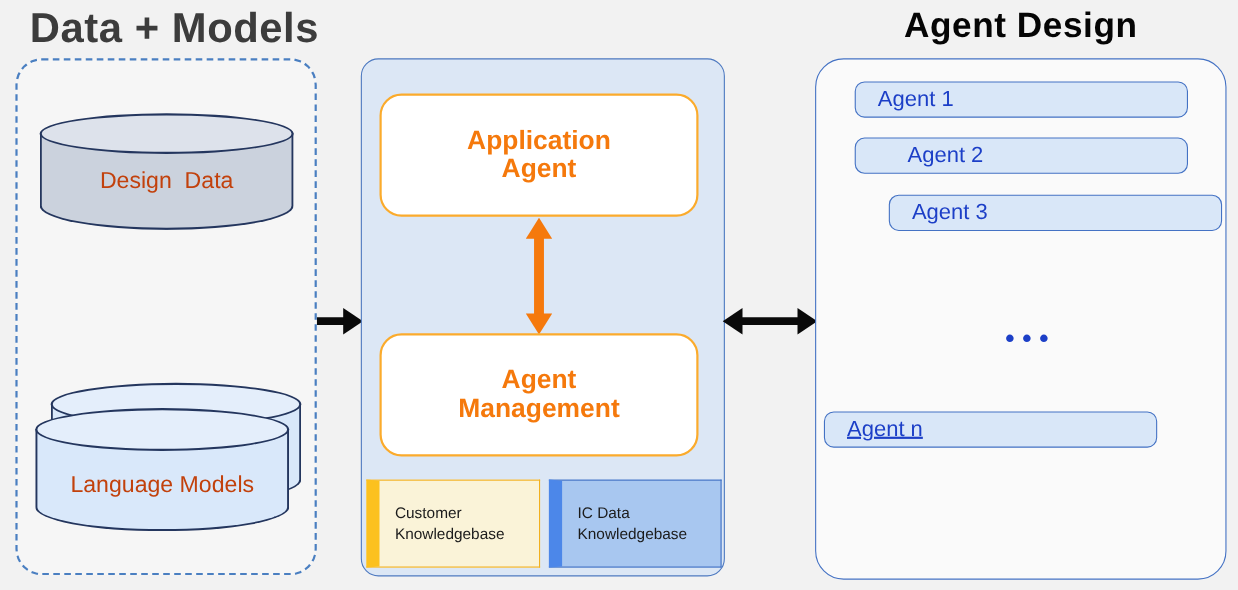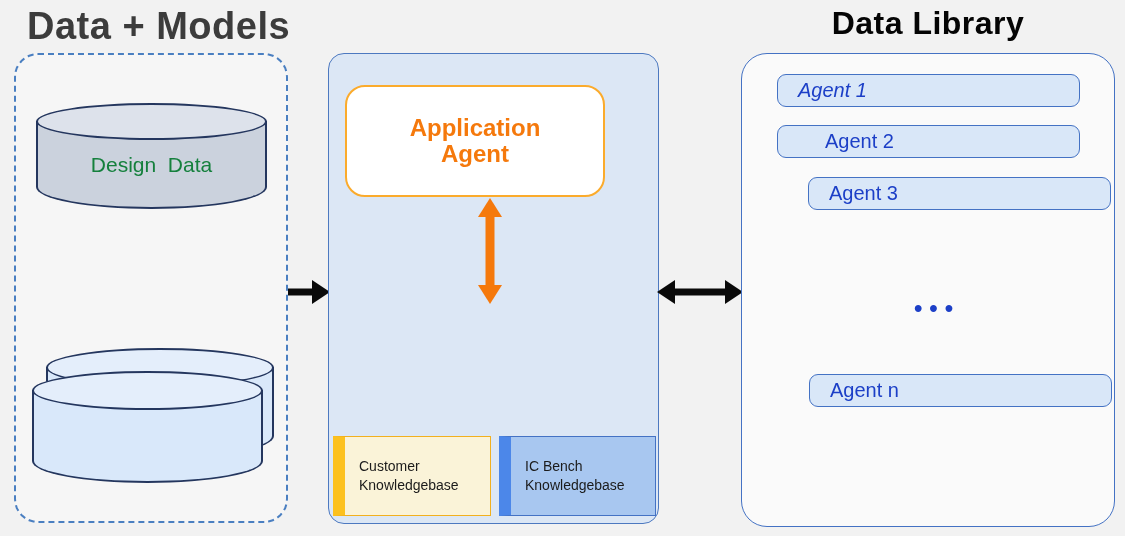--- a/index.html
+++ b/index.html
@@ -61,38 +61,38 @@
   }
   .cyl-gray .cyl-body { background: #CBD2DD; }
   .cyl-gray .cyl-top  { background: #DDE2EB; }
   .cyl-blue .cyl-body { background: #D9E8FA; }
   .cyl-blue .cyl-top  { background: #E4EEFB; }
   .cyl-label {
     position: absolute;
     left: 0; right: 0;
     text-align: center;
     font-size: 21px;
-    color: #15803d;
+    color: #c2410c;
     white-space: pre;
   }
 
   
   .solution-box {
     position: absolute;
     left: 328px; top: 53px;
     width: 331px; height: 471px;
     background: #DCE7F5;
     border: 1.5px solid #4D79C0;
     border-radius: 16px;
     box-sizing: border-box;
   }
   .agent-box {
     position: absolute;
     left: 345px;
-    width: 260px; height: 112px;
+    width: 290px; height: 112px;
     background: #FFFFFF;
     border: 2.5px solid #FBAB2C;
     border-radius: 20px;
     box-sizing: border-box;
     display: flex;
     align-items: center;
     justify-content: center;
   }
   .agent-box-label {
     max-width: 200px;
@@ -166,81 +166,85 @@
 
   
   .arrow { position: absolute; }
 </style>
 </head>
 <body>
 
 <div class="canvas">
 
   <div class="section-title title-data-models">Data + Models</div>
-  <div class="section-title title-agent-library">Data Library</div>
+  <div class="section-title title-agent-library">Agent Design</div>
 
   <div class="dashed-box"></div>
 
   <div class="cylinder cyl-gray abs" style="left:36px; top:103px; width:231px; height:106px;">
     <div class="cyl-body" style="top:18px;"></div>
     <div class="cyl-top" style="height:37px;"></div>
     <div class="cyl-label" style="top:50px;">Design  Data</div>
   </div>
 
   <div class="cylinder cyl-blue abs" style="left:46px; top:348px; width:228px; height:110px;">
     <div class="cyl-body" style="top:19px;"></div>
     <div class="cyl-top" style="height:39px;"></div>
   </div>
   <div class="cylinder cyl-blue abs" style="left:32px; top:371px; width:231px; height:112px;">
     <div class="cyl-body" style="top:19px;"></div>
     <div class="cyl-top" style="height:39px;"></div>
+    <div class="cyl-label" style="top:58px;">Language Models</div>
   </div>
 
   <svg class="arrow" style="left:288px; top:279px;" width="42" height="26" viewBox="0 0 42 26">
     <line x1="0" y1="13" x2="26" y2="13" stroke="#0A0A0A" stroke-width="7"></line>
     <polygon points="24,1 42,13 24,25" fill="#0A0A0A"></polygon>
   </svg>
 
   <div class="solution-box"></div>
 
   <div class="agent-box" style="top:85px;">
     <div class="agent-box-label">Application Agent</div>
   </div>
 
   <svg class="arrow" style="left:474px; top:198px;" width="32" height="106" viewBox="0 0 32 106">
     <line x1="16" y1="14" x2="16" y2="92" stroke="#F5790C" stroke-width="9"></line>
     <polygon points="16,0 4,19 28,19" fill="#F5790C"></polygon>
     <polygon points="16,106 4,87 28,87" fill="#F5790C"></polygon>
   </svg>
 
+  <div class="agent-box" style="top:303px;">
+    <div class="agent-box-label">Agent Management</div>
+  </div>
 
   <div class="kb-box kb-customer">
     <div class="kb-label">Customer Knowledgebase</div>
   </div>
   <div class="kb-box kb-icbench">
-    <div class="kb-label">IC Bench Knowledgebase</div>
+    <div class="kb-label">IC Data Knowledgebase</div>
   </div>
 
   <svg class="arrow" style="left:657px; top:279px;" width="86" height="26" viewBox="0 0 86 26">
     <line x1="15" y1="13" x2="71" y2="13" stroke="#0A0A0A" stroke-width="7"></line>
     <polygon points="18,1 0,13 18,25" fill="#0A0A0A"></polygon>
     <polygon points="68,1 86,13 68,25" fill="#0A0A0A"></polygon>
   </svg>
 
   <div class="library-box"></div>
 
-  <div class="agent-item" style="left:777px; top:74px;font-style:italic;">
+  <div class="agent-item" style="left:777px; top:74px;">
     <span>Agent 1</span>
   </div>
   <div class="agent-item" style="left:777px; top:125px;padding-left:47px;">
     <span>Agent 2</span>
   </div>
   <div class="agent-item" style="left:808px; top:177px;">
     <span>Agent 3</span>
   </div>
 
   <div class="ellipsis">•••</div>
 
-  <div class="agent-item" style="left:809px; top:374px;">
+  <div class="agent-item" style="left:749px; top:374px;text-decoration:underline;">
     <span>Agent n</span>
   </div>
 
 </div>
 
 </body></html>

